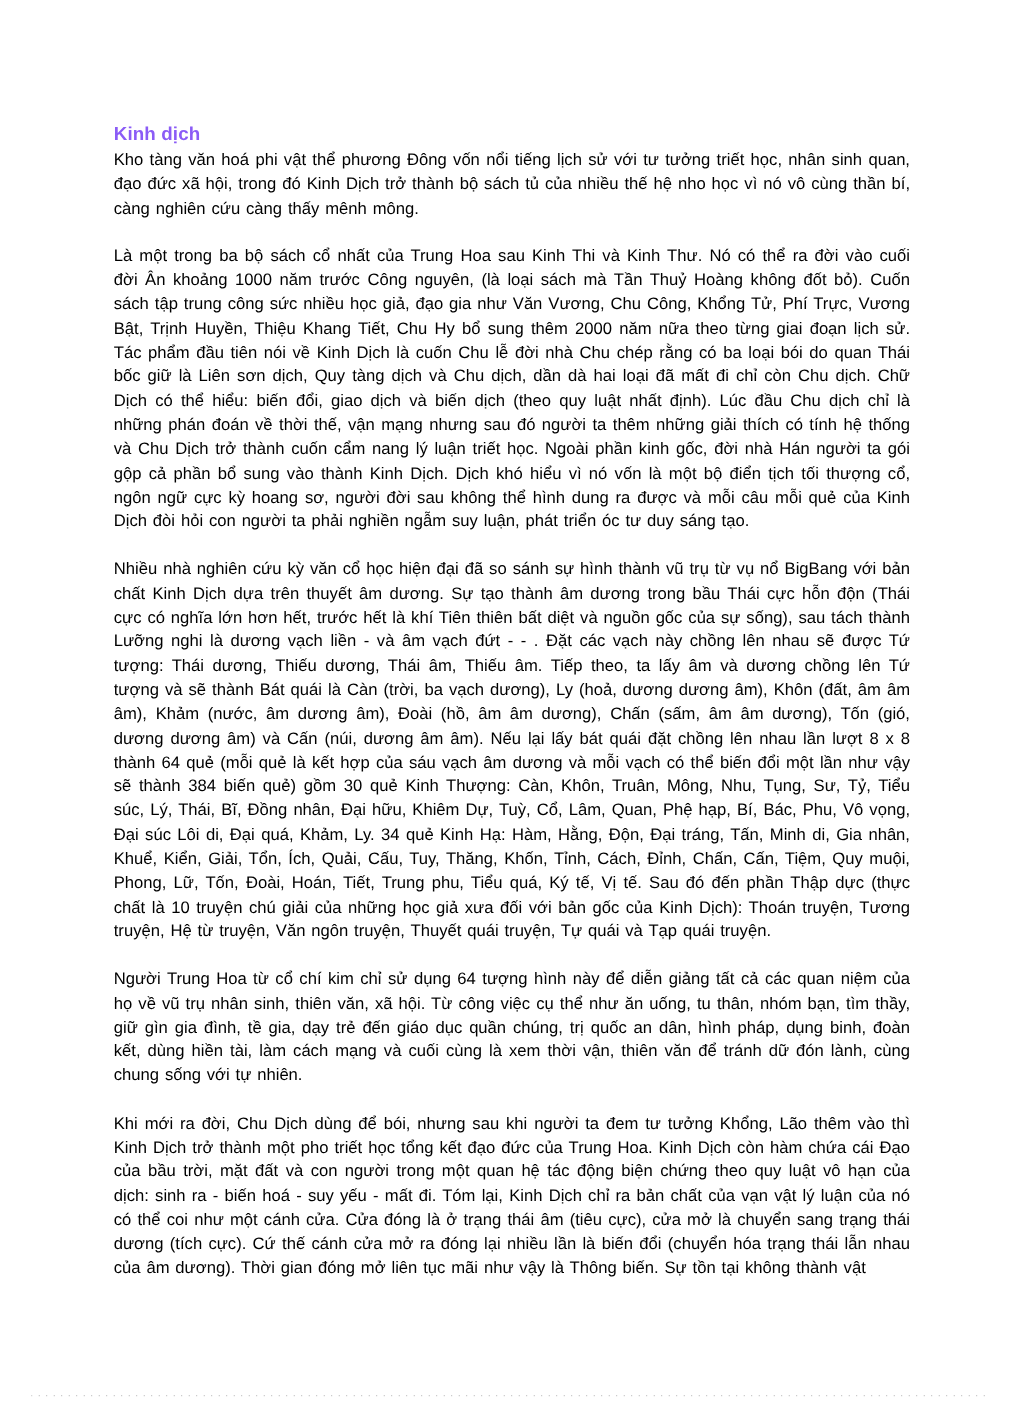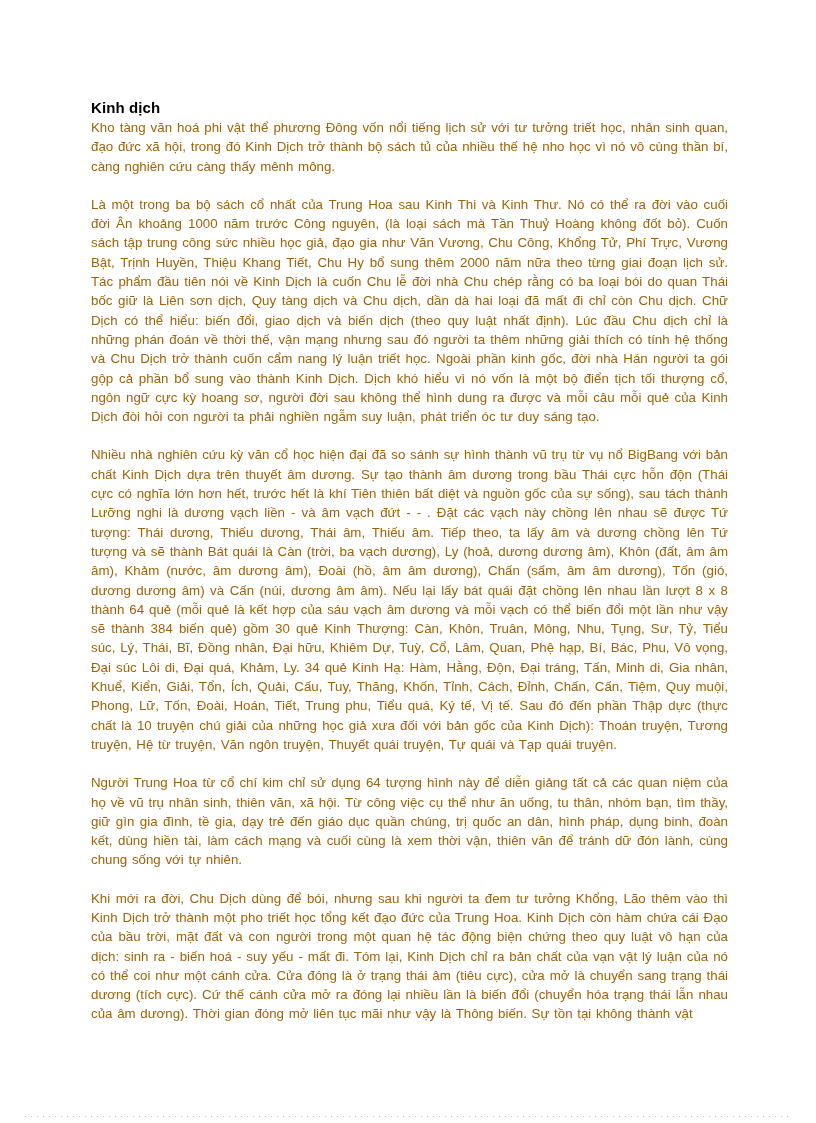--- a/index.html
+++ b/index.html
@@ -20,28 +20,28 @@
     inset: 0;
     padding: 98px 88px 0 91px;
     box-sizing: border-box;
     background: #ffffff;
   }
   .doc-title {
     margin: 0;
     font-size: 15px;
     font-weight: bold;
     line-height: 20px;
-    color: #000000;
+    color: #8b5cf6;
     letter-spacing: 0.1px;
   }
   .para {
     margin: 0 0 19px 0;
     font-size: 13.3px;
     line-height: 19.3px;
-    color: #a16207;
+    color: #000000;
     text-align: justify;
     word-spacing: 1px;
   }
   .page-break-line {
     position: absolute;
     left: 25px;
     right: 24px;
     top: 1116px;
     height: 2px;
     background-image: repeating-linear-gradient(

